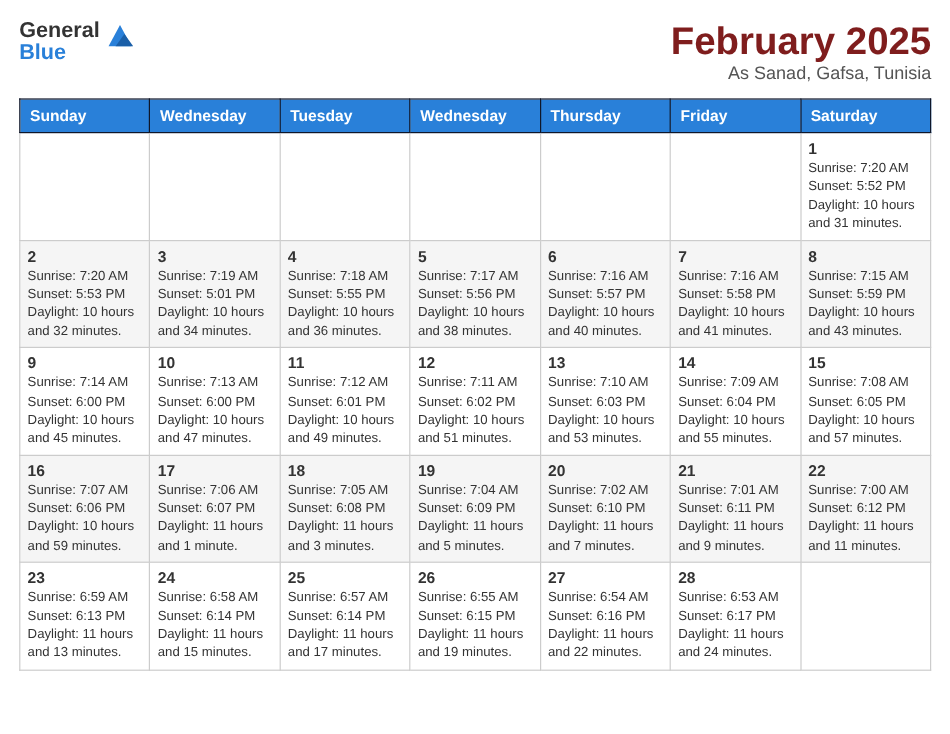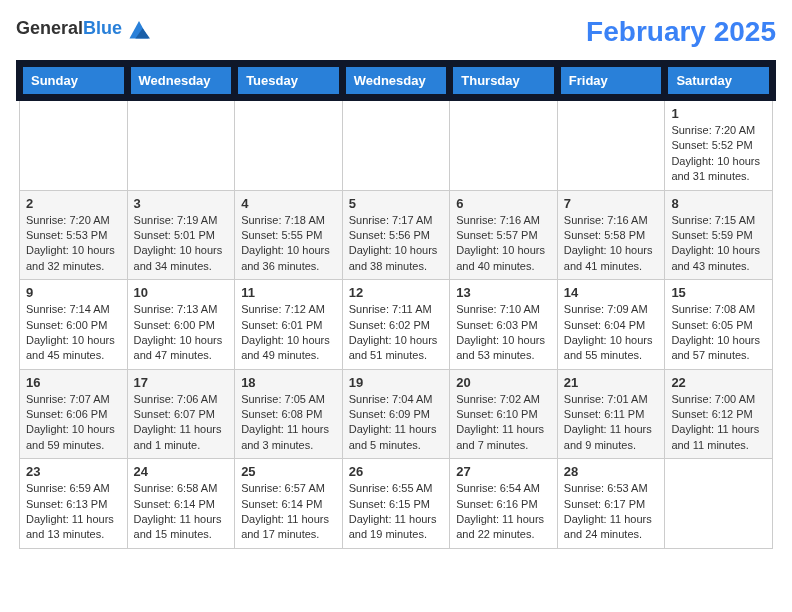--- a/index.html
+++ b/index.html
@@ -16,21 +16,21 @@
       align-items: flex-start;
       margin-bottom: 12px;
     }
     .logo {
       display: flex;
       align-items: center;
       gap: 4px;
     }
     .logo-text {
       display: flex;
-      flex-direction: row;
+      flex-direction: column;
       line-height: 1;
     }
     .logo-general {
       font-size: 18px;
       font-weight: bold;
       color: #333;
     }
     .logo-blue {
       font-size: 18px;
       font-weight: bold;
@@ -40,41 +40,41 @@
       width: 22px;
       height: 22px;
       margin-left: 2px;
       align-self: flex-start;
       margin-top: 2px;
     }
     .title-block {
       text-align: right;
     }
     .title-month {
-      font-size: 28px;
-      font-weight: bold;
-      color: #3b82f6;
+      font-size: 32px;
+      font-weight: bold;
+      color: #7f1d1d;
     }
     .title-location {
       font-size: 15px;
       color: #555;
     }
     .calendar {
       width: 100%;
       border-collapse: collapse;
       border: 1px solid #ccc;
     }
     .calendar th {
       background: #2980d9;
       color: #fff;
       font-size: 13px;
       font-weight: bold;
       padding: 6px 8px;
       text-align: left;
-      border: 7px solid #0f172a;
+      border: 1px solid #0f172a;
     }
     .calendar td {
       vertical-align: top;
       border: 1px solid #ccc;
       padding: 5px 6px;
       width: calc(100% / 7);
       min-height: 80px;
       background: #fff;
       font-size: 11px;
       color: #333;
@@ -106,20 +106,21 @@
       <span class="logo-general">General</span>
       <span class="logo-blue">Blue</span>
     </div>
     <svg class="logo-icon" viewBox="0 0 30 30" xmlns="http://www.w3.org/2000/svg">
       <polygon points="2,28 15,4 28,28" fill="#2980d9"></polygon>
       <polygon points="10,28 20,14 30,28" fill="#1a5fa8"></polygon>
     </svg>
   </div>
   <div class="title-block">
     <div class="title-month">February 2025</div>
+    <div class="title-location">As Sanad, Gafsa, Tunisia</div>
   </div>
 </div>
 
 <table class="calendar">
   <thead>
     <tr>
     <th>Sunday</th>
         <th>Wednesday</th>
         <th>Tuesday</th>
         <th>Wednesday</th>

